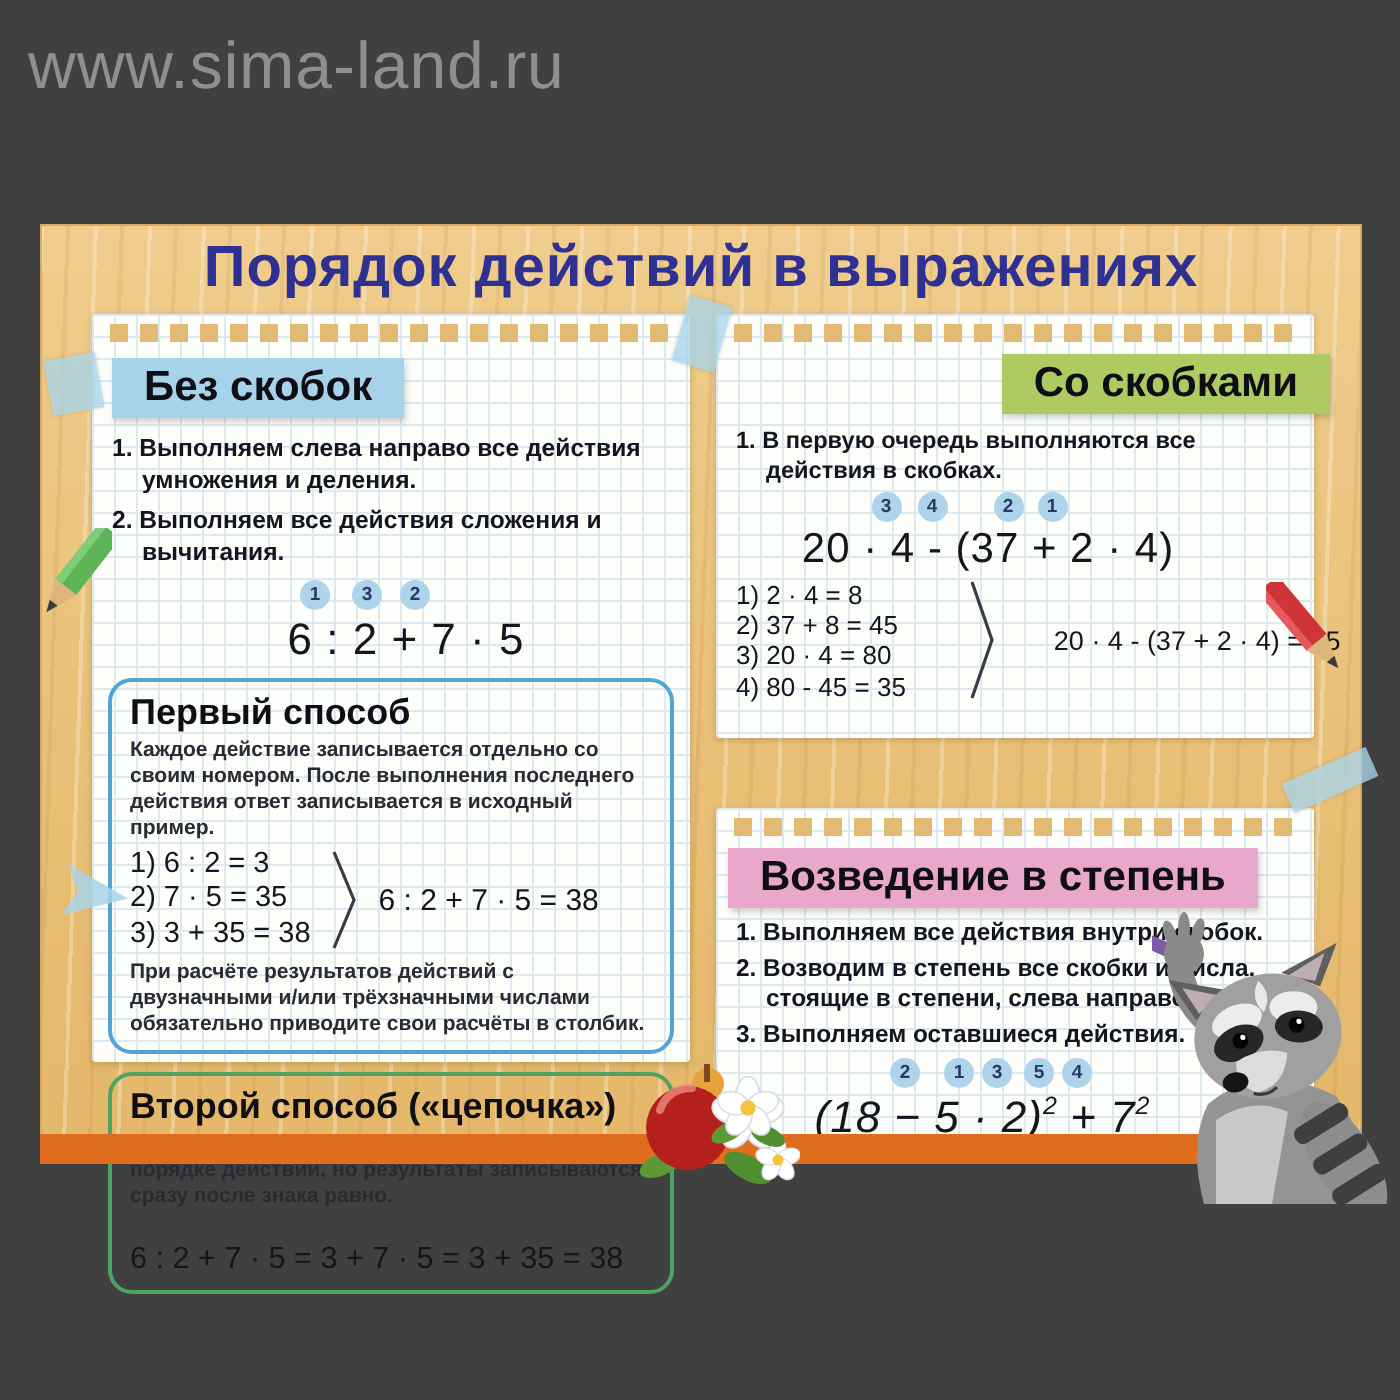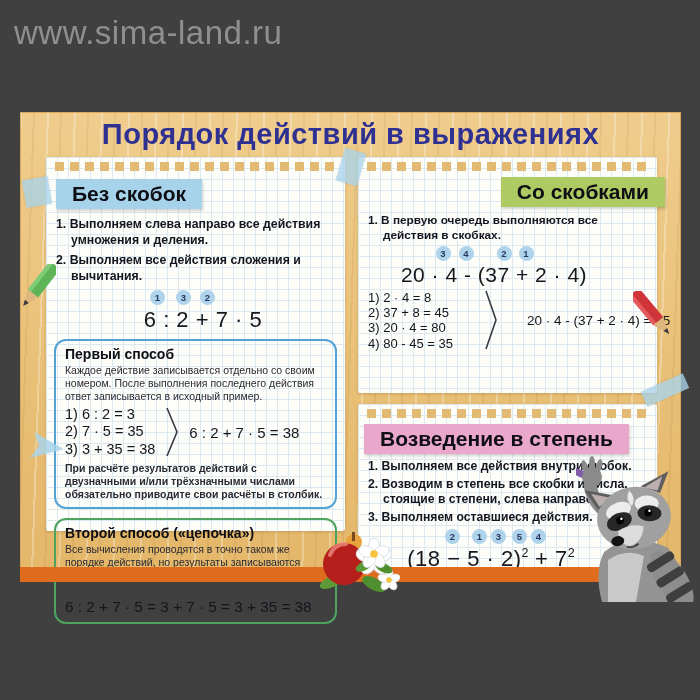--- a/index.html
+++ b/index.html
@@ -15,21 +15,21 @@
       linear-gradient(180deg,#f0cd8d 0%,#e9c077 55%,#e4b76a 100%);
     box-shadow:0 0 0 1px #d9a95f inset;}
   .poster-title{position:absolute;top:6px;left:0;right:0;text-align:center;
     font-size:29px;font-weight:bold;color:#2f3192;letter-spacing:0.5px;}
 
   .panel{position:absolute;background-color:#fdfdfa;
     background-image:linear-gradient(#dde9f1 1px,transparent 1px),
                      linear-gradient(90deg,#dde9f1 1px,transparent 1px);
     background-size:11px 11px;border-radius:2px;box-shadow:0 1px 3px rgba(90,60,20,0.25);}
   .panel-left{left:26px;top:45px;width:299px;height:374px;}
-  .panel-rt{left:338px;top:45px;width:299px;height:236px;}
+  .panel-rt{left:338px;top:45px;width:299px;height:212px;}
   .panel-rb{left:338px;top:292px;width:299px;height:163px;}
 
   .perforation{height:9px;margin:5px 9px 0;
     background:repeating-linear-gradient(90deg,#e3ba74 0 9px,transparent 9px 15px);}
 
   .band{position:relative;height:30px;line-height:30px;font-weight:bold;font-size:21px;
     color:#0e0e14;padding:0 16px;width:max-content;box-shadow:1px 2px 3px rgba(0,0,0,0.18);z-index:2;}
   .band-blue{background:#a6d3ea;margin:8px 0 0 10px;}
   .band-green{background:#aecb63;margin:6px -8px 0 auto;}
   .band-pink{background:#e9a7cb;margin:6px 0 0 6px;}
@@ -46,22 +46,22 @@
   .circles{display:flex;justify-content:center;align-items:center;height:15px;}
   .circle{width:15px;height:15px;border-radius:50%;background:#aed3ea;color:#273a63;
     font-size:9.5px;font-weight:bold;display:flex;align-items:center;justify-content:center;flex:0 0 15px;}
   .expr{font-size:22px;color:#15151c;margin-top:2px;letter-spacing:0.5px;white-space:nowrap;padding-left:21px;}
   .panel-rt .expr{font-size:21px;}
   .expr sup{font-size:12.5px;vertical-align:9px;letter-spacing:0;}
 
   .method-box{border-radius:12px;margin:6px 8px 0;padding:5px 9px 6px;}
   .box-blue{border:2px solid #53a3d5;}
   .box-green{border:2px solid #4da35f;margin-top:9px;}
-  .method-title{font-size:14px;font-weight:bold;color:#0e0e14;}
-  .method-desc{font-size:10.5px;color:#2a2a33;line-height:1.24;margin-top:2px;font-weight:normal;}
+  .method-title{font-size:18px;font-weight:bold;color:#0e0e14;}
+  .method-desc{font-size:10.5px;color:#2a2a33;line-height:1.24;margin-top:2px;font-weight:bold;}
   .steps-row{display:flex;align-items:center;margin-top:3px;}
   .steps{font-size:14.5px;color:#15151c;line-height:1.2;white-space:nowrap;}
   .panel-rt .steps{font-size:13px;line-height:1.18;}
   .angle{margin:0 4px 0 10px;flex:0 0 auto;}
   .result{font-size:15px;color:#15151c;margin-left:6px;white-space:nowrap;}
   .panel-rt .result{font-size:13.5px;margin-left:4px;}
   .method-note{font-size:10.5px;color:#2a2a33;line-height:1.24;margin-top:4px;font-weight:bold;}
   .chain{font-size:15.3px;color:#15151c;margin-top:16px;white-space:nowrap;}
 
   .panel-rt .steps-row{margin:2px 4px 0 10px;gap:21px;}
@@ -165,21 +165,21 @@
         <div class="rule">3. Выполняем оставшиеся действия.</div>
       </div>
       <div class="example">
         <div class="circles" style="transform:translateX(-12px);">
           <span class="circle">2</span>
           <span class="circle" style="margin-left:12px;">1</span>
           <span class="circle" style="margin-left:4px;">3</span>
           <span class="circle" style="margin-left:6px;">5</span>
           <span class="circle" style="margin-left:4px;">4</span>
         </div>
-        <div class="expr" style="transform:translateX(-27px);"><span>(18 − 5 · 2)</span><sup>2</sup> <span>+ 7</span><sup>2</sup></div>
+        <div class="expr" style="transform:translateX(-27px);font-style:italic;"><span>(18 − 5 · 2)</span><sup>2</sup> <span>+ 7</span><sup>2</sup></div>
       </div>
     </div>
 
     <div class="orange-bar"></div>
 
     <div class="tape tape-1"></div>
     <div class="tape tape-2"></div>
     <div class="tape tape-3"></div>
     <div class="arrow-deco"></div>
 

